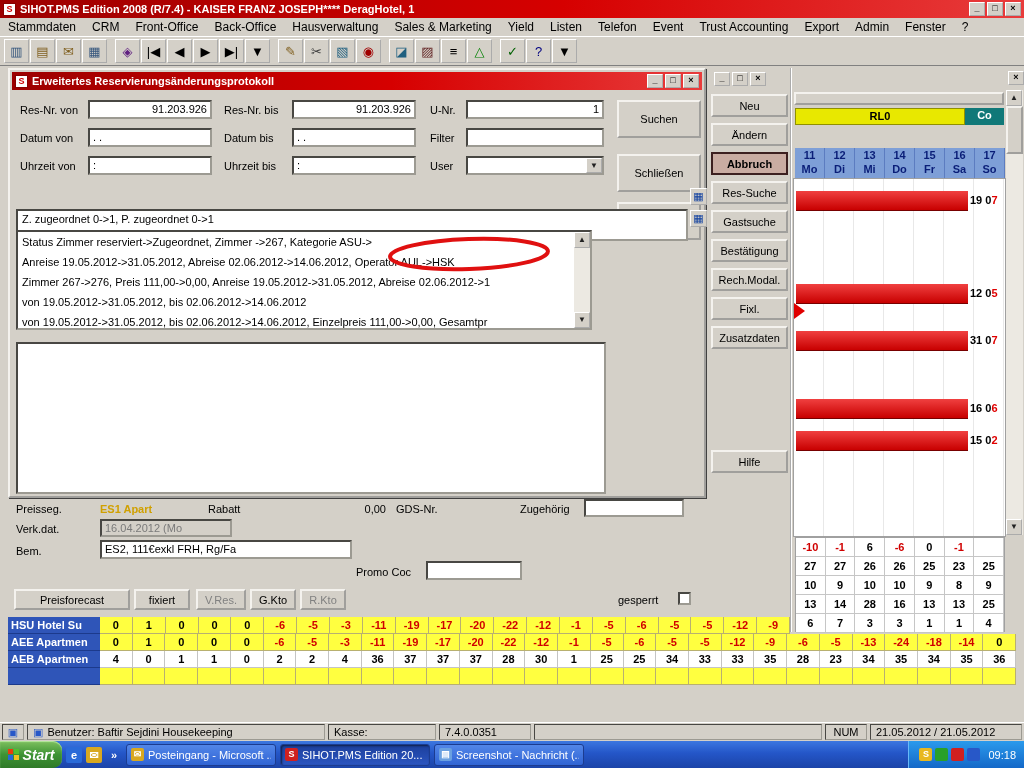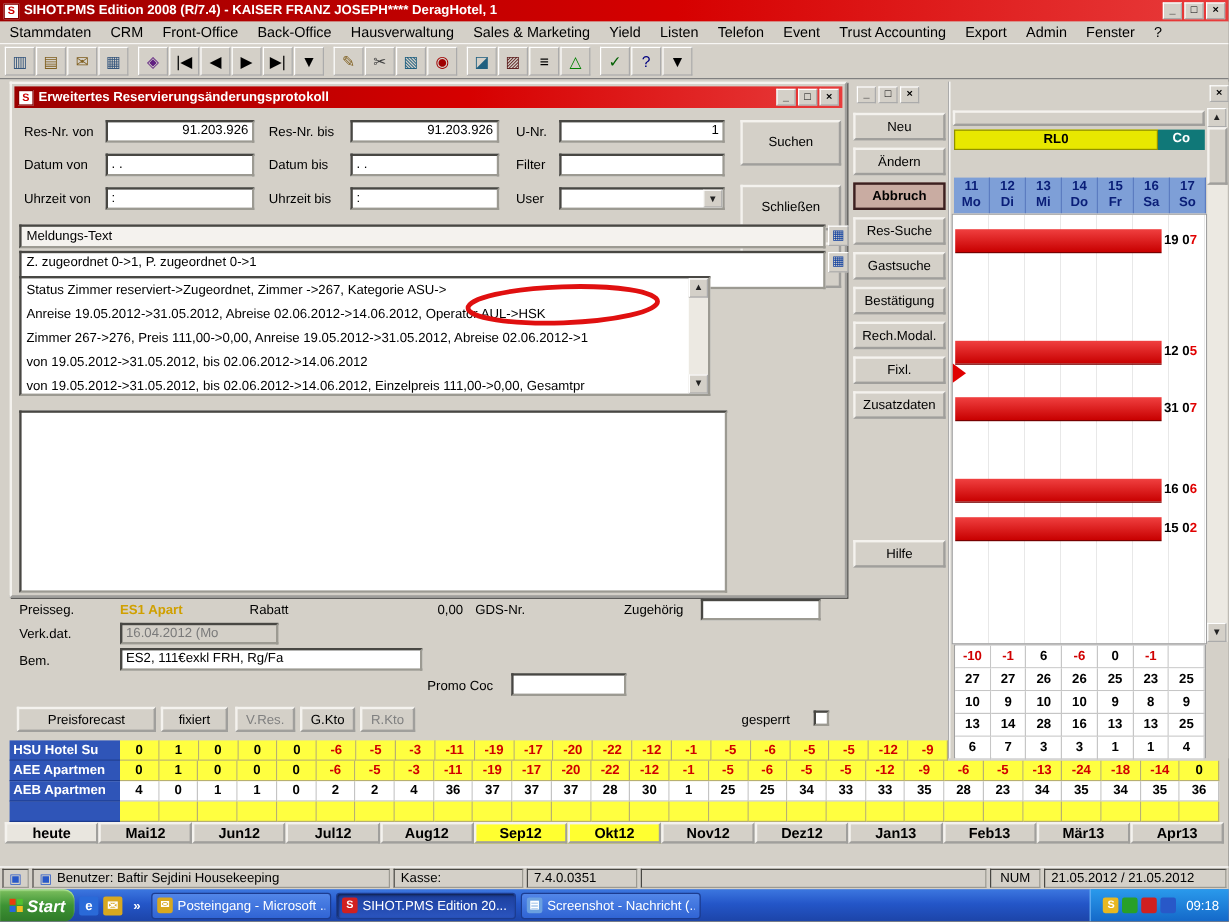--- a/index.html
+++ b/index.html
@@ -300,23 +300,20 @@
     <span class="lbl" style="left:420px;top:90px">User</span>
     <div class="field" style="left:456px;top:86px;width:138px;height:19px;padding:0">
       <span></span>
       <span class="scroll-btn" style="position:absolute;right:0;top:0;height:15px">▼</span>
     </div>
 
     <div class="btn dlg-big-btn" style="left:607px;top:84px">Schließen</div>
     <div class="btn dlg-big-btn" style="left:607px;top:30px">Suchen</div>
     <div class="btn dlg-big-btn" style="left:607px;top:132px">Hilfe</div>
 
-    <div class="abs sunken" style="left:6px;top:117px;width:672px;height:20px;background:#f4f2ee">
-      <span class="list-line" style="display:block;height:16px;line-height:16px">Meldungs-Text</span>
-    </div>
     <div class="mini-icon" style="left:680px;top:118px">▦</div>
 
     <div class="abs sunken" style="left:6px;top:139px;width:672px;height:32px">
       <span class="list-line" style="display:block;height:16px;line-height:16px">Z. zugeordnet 0-&gt;1, P. zugeordnet 0-&gt;1</span>
     </div>
     <div class="mini-icon" style="left:680px;top:140px">▦</div>
 
     <div class="abs sunken" style="left:6px;top:160px;width:576px;height:100px;padding-right:16px">
       <div id="msg-list">
           <div class="list-line">Status Zimmer reserviert-&gt;Zugeordnet, Zimmer -&gt;267, Kategorie ASU-&gt;</div>
@@ -451,35 +448,20 @@
         <div class="acell" style="background: rgb(255, 255, 64);"></div>
         <div class="acell" style="background: rgb(255, 255, 64);"></div>
         <div class="acell" style="background: rgb(255, 255, 64);"></div>
         <div class="acell" style="background: rgb(255, 255, 64);"></div>
         <div class="acell" style="background: rgb(255, 255, 64);"></div>
         <div class="acell" style="background: rgb(255, 255, 64);"></div>
         <div class="acell" style="background: rgb(255, 255, 64);"></div>
         <div class="acell" style="background: rgb(255, 255, 64);"></div>
       </div>
     </div>
-  <div class="abs" id="tabs" style="left:4px;top:685px;width:1016px;height:18px;display:flex">
-      <div class="tab" style="background: rgb(233, 230, 223);">heute</div>
-      <div class="tab">Mai12</div>
-      <div class="tab">Jun12</div>
-      <div class="tab">Jul12</div>
-      <div class="tab">Aug12</div>
-      <div class="tab hl">Sep12</div>
-      <div class="tab hl">Okt12</div>
-      <div class="tab">Nov12</div>
-      <div class="tab">Dez12</div>
-      <div class="tab">Jan13</div>
-      <div class="tab">Feb13</div>
-      <div class="tab">Mär13</div>
-      <div class="tab">Apr13</div>
-    </div>
 
   <div class="abs" id="statusbar">
     <div class="status-panel" style="width:22px;justify-content:center;color:#2858c8">▣</div>
     <div class="status-panel" style="width:298px">
         <span style="color:#2858c8;margin-right:4px">▣</span>
         <span>Benutzer: Baftir Sejdini Housekeeping</span>
       </div>
     <div class="status-panel" style="width:108px">Kasse:</div>
     <div class="status-panel" style="width:92px">7.4.0.0351</div>
     <div class="status-panel" style="flex:1"></div>

